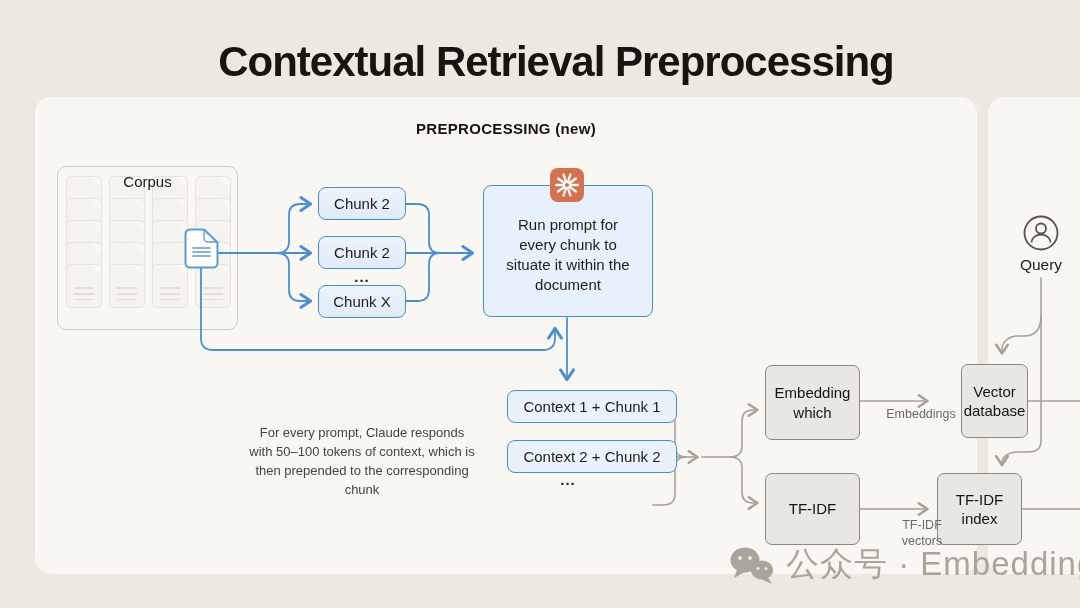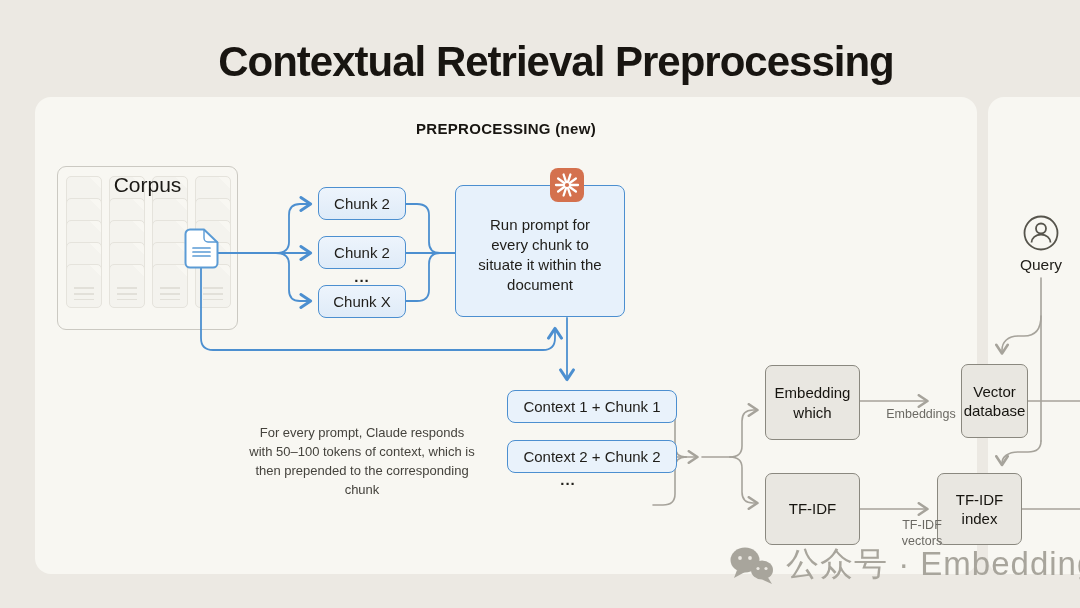--- a/index.html
+++ b/index.html
@@ -8,39 +8,39 @@
   .page-title{position:absolute;left:0;top:22px;width:1080px;margin:16px;text-align:center;
           font-size:42px;font-weight:700;letter-spacing:-1px;color:#181511;}
   .panel{position:absolute;top:97px;height:477px;background:#F8F7F2;border-radius:16px;z-index:0;}
   .panel.main{left:35px;width:942px;}
   .panel.right{left:988px;width:140px;}
   .panel-heading{position:absolute;top:23px;left:0;width:100%;text-align:center;
           font-size:15px;font-weight:700;letter-spacing:.3px;color:#181511;}
   
   .corpus-box{position:absolute;left:57px;top:166px;width:181px;height:164px;box-sizing:border-box;
           border:1.4px solid #CBC9C2;border-radius:9px;background:transparent;z-index:1;}
-  .corpus-label{position:absolute;left:0;top:7px;width:100%;text-align:center;font-size:21px;color:#1B1915;z-index:4;}
+  .corpus-label{position:absolute;left:0;top:7px;width:100%;text-align:center;font-size:15px;color:#1B1915;z-index:4;}
   .doc-grid{position:absolute;left:66px;top:176px;width:166px;height:146px;display:flex;gap:7px;z-index:1;}
   .doc-col{display:flex;flex-direction:column;width:36px;}
   .doc{width:36px;height:44px;box-sizing:border-box;border:1px solid #E5E3DC;border-radius:5px;
        position:relative;
        background:linear-gradient(225deg,#F8F7F2 0 8px,rgba(0,0,0,0) 8.5px) top right/13px 13px no-repeat,#F4F3EE;}
   .doc + .doc{margin-top:-22px;}
   .doc.lined::after{content:"";position:absolute;left:7px;right:7px;bottom:7px;height:13px;
        background:repeating-linear-gradient(to bottom,#E2E0D9 0 2px,rgba(0,0,0,0) 2px 6px);}
   .hl-doc{position:absolute;left:184px;top:228px;z-index:3;}
   
   .wires{position:absolute;left:0;top:0;z-index:2;}
   
   .bnode{position:absolute;box-sizing:border-box;border:1.5px solid #4C8FD0;border-radius:8px;
          background:linear-gradient(180deg,#EDF4FC,#DFEBF8);display:flex;align-items:center;justify-content:center;
          font-size:15px;color:#1F1D19;z-index:3;text-align:center;}
   .chunk{left:318px;width:88px;height:33px;}
   .ctx{left:483px;width:170px;height:33px;background:#E9F2FB;margin-left:24px;}
-  .runbox{left:455px;top:185px;width:170px;height:132px;background:#E7F1FB;line-height:1.32;padding:14px 18px 6px;}
+  .runbox{left:483px;top:185px;width:170px;height:132px;background:#E7F1FB;line-height:1.32;padding:14px 18px 6px;}
   .ellipsis{position:absolute;text-align:center;font-size:15px;font-weight:700;letter-spacing:1px;
          color:#23211C;z-index:3;line-height:1;}
   .claude-icon{position:absolute;left:550px;top:168px;z-index:4;}
   .note{position:absolute;left:248px;top:424px;width:228px;text-align:center;font-size:13px;
         line-height:1.45;color:#45433D;z-index:3;}
   
   .gnode{position:absolute;box-sizing:border-box;border:1.4px solid #8A887F;border-radius:7px;
          background:#E9E7E1;display:flex;align-items:center;justify-content:center;text-align:center;
          font-size:15px;line-height:1.3;color:#16140F;z-index:3;padding:4px 8px;}
   .flow-label{position:absolute;text-align:center;font-size:12.5px;line-height:1.3;color:#6B6963;z-index:3;padding-left:24px;}

